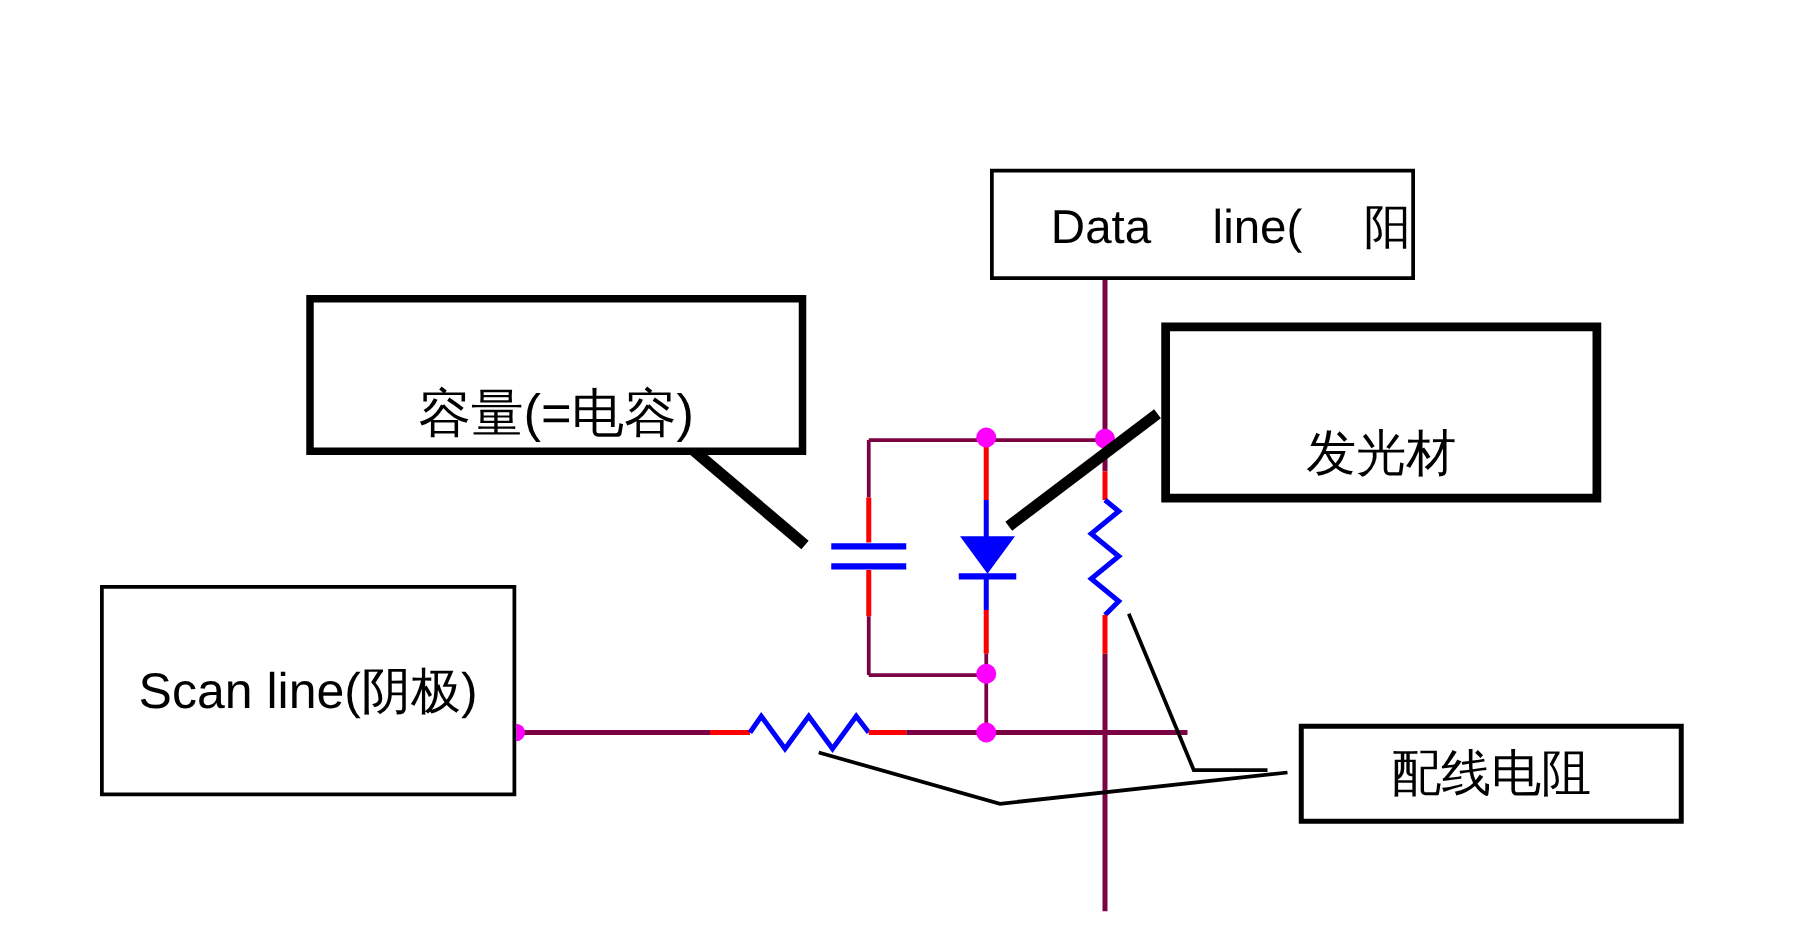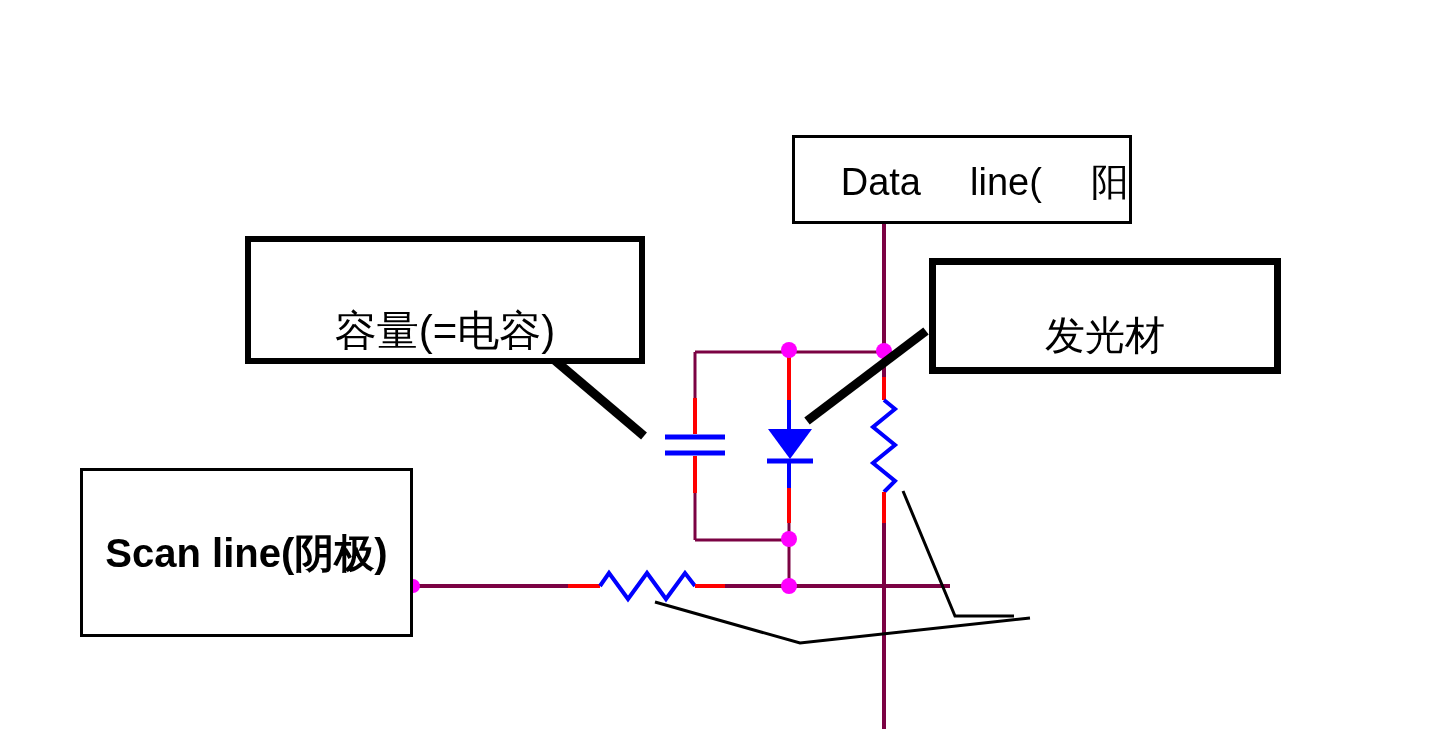--- a/index.html
+++ b/index.html
@@ -53,31 +53,30 @@
     margin-top: 21px;
   }
   .box-capacity {
     left: 245px; top: 236px; width: 400px; height: 128px;
     border: 6px solid var(--border);
     align-items: flex-end;
     padding-bottom: 4px;
     font-size: 42px;
   }
   .box-emitter {
-    left: 929px; top: 258px; width: 352px; height: 116px;
+    left: 929px; top: 258px; width: 352px; height: 144px;
     border: 7px solid var(--border);
     align-items: flex-end;
     padding-bottom: 10px;
     font-size: 40px;
   }
   .box-scan-line {
     left: 80px; top: 468px; width: 333px; height: 169px;
     border: 3px solid var(--border);
     font-size: 40px;
-    font-weight: bold;
   }
   .box-wiring-resistance {
     left: 1039px; top: 579px; width: 308px; height: 80px;
     border: 4px solid var(--border);
     font-size: 40px;
   }
 </style>
 </head>
 <body>
 
@@ -136,14 +135,17 @@
   </div>
 
   <div class="label-box box-emitter">
     <span>发光材</span>
   </div>
 
   <div class="label-box box-scan-line">
     <span>Scan line(阴极)</span>
   </div>
 
+  <div class="label-box box-wiring-resistance">
+    <span>配线电阻</span>
+  </div>
 
 </div>
 
 </body></html>

